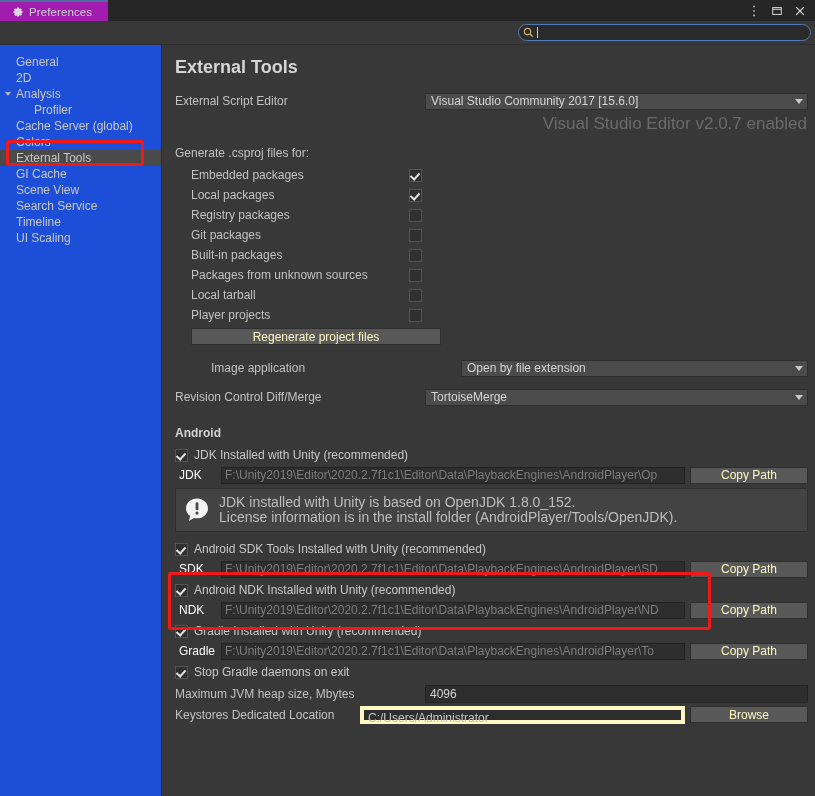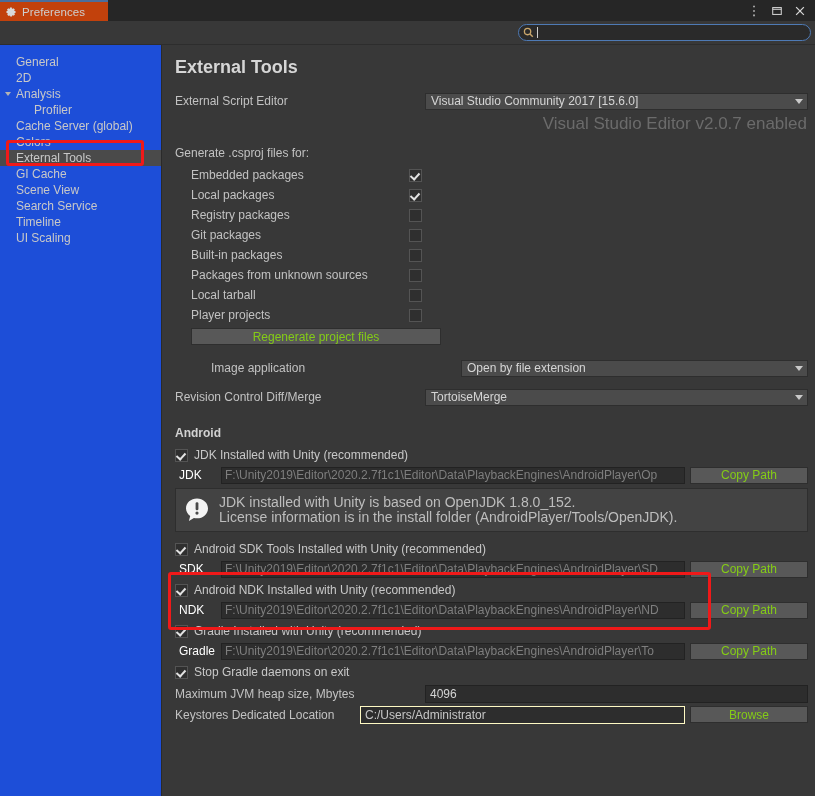--- a/index.html
+++ b/index.html
@@ -28,26 +28,26 @@
   .titlebar {
     height: 21px;
     background: #262626;
     display: flex;
     align-items: stretch;
     position: relative;
     flex: none;
   }
   .tab {
     width: 108px;
-    background: #c2410c;
+    background: #a21caf;
     border-top: 2px solid #4b6e9c;
     display: flex;
     align-items: center;
     gap: 5px;
-    padding-left: 5px;
+    padding-left: 12px;
     box-sizing: border-box;
     position: relative;
   }
   .tab-label {
     font-size: 11.5px;
     color: #cfcfcf;
     letter-spacing: .1px;
   }
   .gear-icon { width: 12px; height: 12px; display: block; }
   .titlebar-spacer { flex: 1; }
@@ -227,21 +227,21 @@
     position: absolute;
     left: 2px; top: 1px;
     width: 4px; height: 7px;
     border: solid #e2e2e2;
     border-width: 0 2px 2px 0;
     transform: rotate(42deg);
   }
   .btn {
     background: #585858;
     border: 1px solid #2e2e2e;
-    color: #84cc16;
+    color: #fef9c3;
     font-size: 12px;
     height: 17px;
     display: flex;
     align-items: center;
     justify-content: center;
     box-sizing: border-box;
   }
   .regen-btn { width: 250px; margin: 4px 0 0 16px; }
 
   .android-head {
@@ -315,21 +315,21 @@
     padding: 0 4px;
     line-height: 16px;
     margin-right: 3px;
   }
   .ks-row { display: flex; align-items: center; height: 19px; margin-top: 2px; }
   .ks-label { width: 185px; font-size: 12px; color: #c2c2c2; flex: none; }
   .ks-field {
     flex: 1;
     height: 18px;
     background: #2d2d2d;
-    border: 1px solid #fef9c3;
+    border: 4px solid #fef9c3;
     box-sizing: border-box;
     font-size: 12px;
     color: #c6c6c6;
     padding: 0 4px;
     line-height: 16px;
     margin-right: 5px;
   }
   .browse-btn { width: 118px; flex: none; margin-right: 3px; }
 
   

